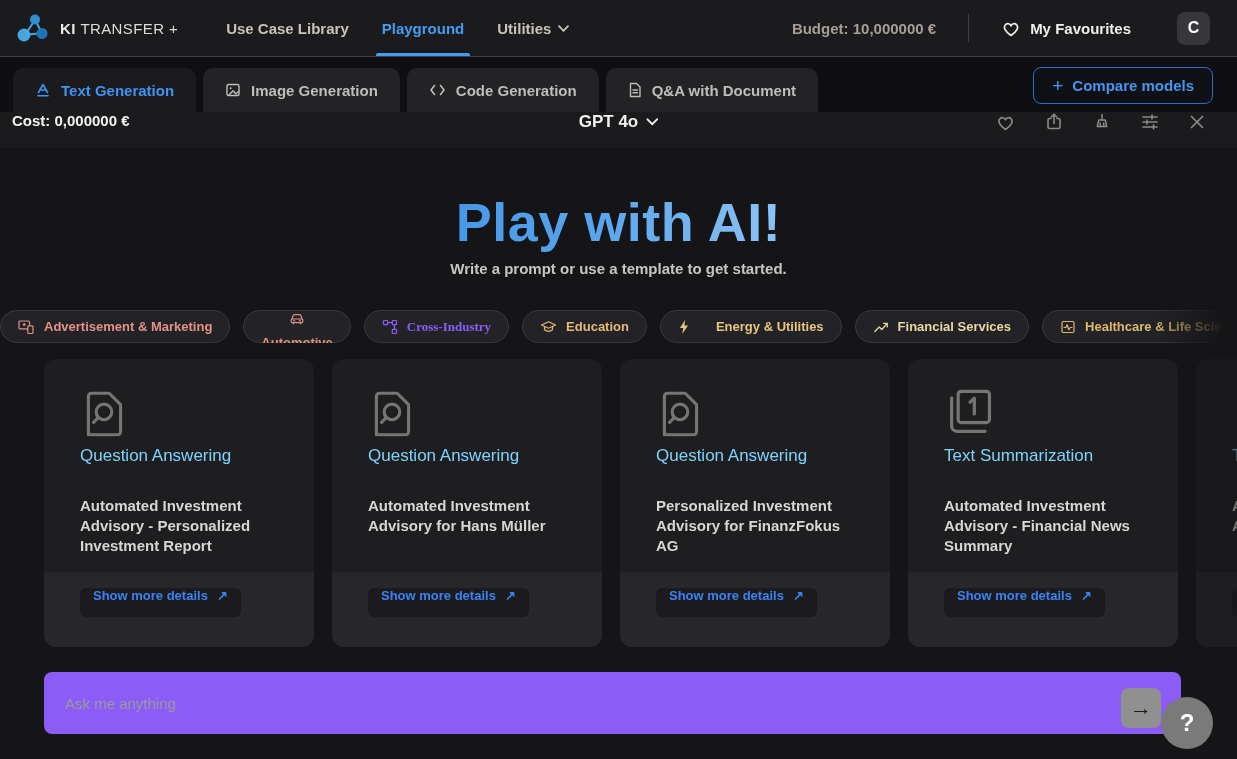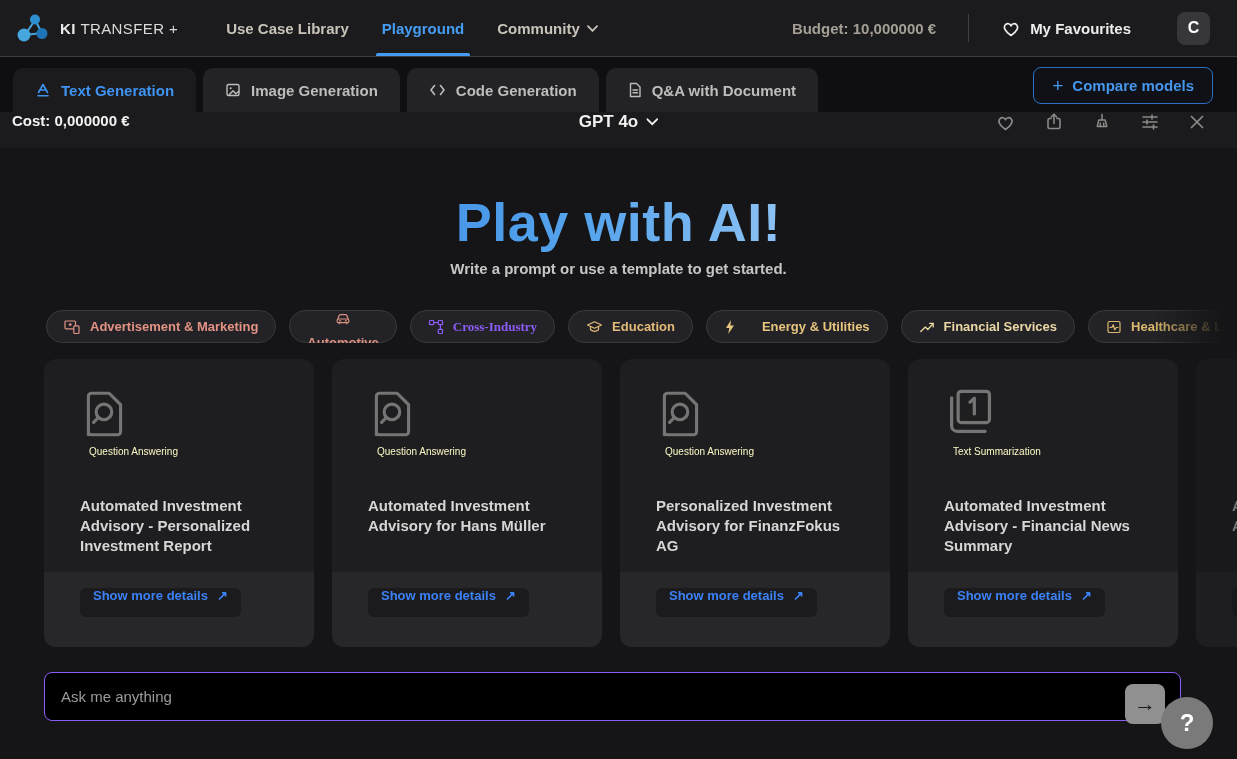--- a/index.html
+++ b/index.html
@@ -48,42 +48,42 @@
   .tool-icons { margin-left:auto; display:flex; align-items:center; gap:28px; }
   .tool-icons .tbtn { background:none; border:none; color:#8a8a8a; cursor:pointer; display:flex; padding:0; }
 
   
   .main { position:relative; height:611px; background:#151517; overflow:hidden; }
   .hero-title { margin-top:42px; text-align:center; font-size:54px; font-weight:700; letter-spacing:.5px;
     background:linear-gradient(90deg,#2f82df 18%,#57a5ed 48%,#cfe6fb 82%);
     -webkit-background-clip:text; background-clip:text; color:transparent; line-height:64px; }
   .hero-sub { margin-top:6px; text-align:center; color:#c6c6c6; font-size:15px; font-weight:600; }
 
-  .chips { margin-top:33px; padding-left:46px; display:flex; gap:13px; white-space:nowrap; overflow:hidden; }
+  .chips { margin-top:33px; display:flex; gap:13px; white-space:nowrap; overflow:hidden; }
   .chip { height:33px; padding:0 17px; border-radius:17px; background:#232327; border:1px solid #3a3a3e;
     display:inline-flex; align-items:center; gap:9px; font-size:13px; font-weight:700; cursor:pointer; flex:none; }
   .chips-fade { position:absolute; top:160px; right:0; width:85px; height:46px;
     background:linear-gradient(90deg,rgba(21,21,23,0),#151517 85%); pointer-events:none; }
 
   .cards { margin-top:16px; padding-left:44px; display:flex; gap:18px; overflow:hidden; }
   .card { position:relative; width:270px; height:288px; background:#1e1e21; border-radius:12px; flex:none; }
   .card.partial { opacity:.5; }
   .card-icon { position:absolute; left:36px; top:28px; color:#757575; }
-  .card-cat { position:absolute; left:45px; top:87px; color:#fef9c3; font-size:10px; }
+  .card-cat { position:absolute; left:36px; top:87px; color:#7dd3fc; font-size:17px; }
   .card-title { position:absolute; left:36px; top:137px; width:210px; color:#d6d6d6; font-size:15px;
     font-weight:700; line-height:20px; }
   .card-footer { position:absolute; left:0; right:0; bottom:0; height:75px; background:#27272a;
     border-radius:0 0 12px 12px; }
   .details-btn { position:absolute; left:36px; top:16px; height:29px; padding:0 13px; background:#1b1b1e;
     border:none; border-radius:6px; color:#3b82f6; font-size:13px; font-weight:700;
     display:flex; align-items:flex-start; gap:9px; cursor:pointer; }
   .details-btn .arr { font-size:13px; }
 
-  .composer { position:relative; margin:25px 56px 0 44px; height:49px; background:#000000;
-    border:1px solid #8b5cf6; border-radius:8px; }
+  .composer { position:relative; margin:25px 56px 0 44px; height:62px; background:#8b5cf6;
+    border:5px solid #8b5cf6; border-radius:8px; }
   .composer input { position:absolute; inset:0; width:100%; height:100%; background:transparent; border:none;
     outline:none; color:#dadada; font-size:15px; padding:0 70px 0 16px;
     font-family:"Liberation Sans","DejaVu Sans",sans-serif; }
   .composer input::placeholder { color:#9b9b9b; }
   .send-btn { position:absolute; right:15px; top:11px; width:40px; height:40px; background:#909090; border:none;
     border-radius:8px; color:#1a1a1a; font-size:22px; font-weight:700; display:flex; align-items:center;
     justify-content:center; cursor:pointer; }
 
   .help-fab { position:absolute; left:1161px; top:697px; width:52px; height:52px; border-radius:50%;
     background:#7a7a7a; border:none; color:#fff; font-size:24px; font-weight:700; cursor:pointer; z-index:10;
@@ -112,21 +112,21 @@
     </div>
 
     <nav class="nav-links">
       <div class="nav-item">
         <span>Use Case Library</span>
       </div>
       <div class="nav-item active">
         <span>Playground</span>
       </div>
       <div class="nav-item">
-        <span>Community</span>
+        <span>Utilities</span>
         <span>
           <svg width="11" height="7" viewBox="0 0 11 7" fill="none">
               <path d="M1 1.2 5.5 5.8 10 1.2" stroke="#c9c3b9" stroke-width="1.8" stroke-linecap="round"></path>
             </svg>
         </span>
       </div>
     </nav>
 
     <div class="nav-right">
       <span class="budget">Budget: 10,000000 €</span>

